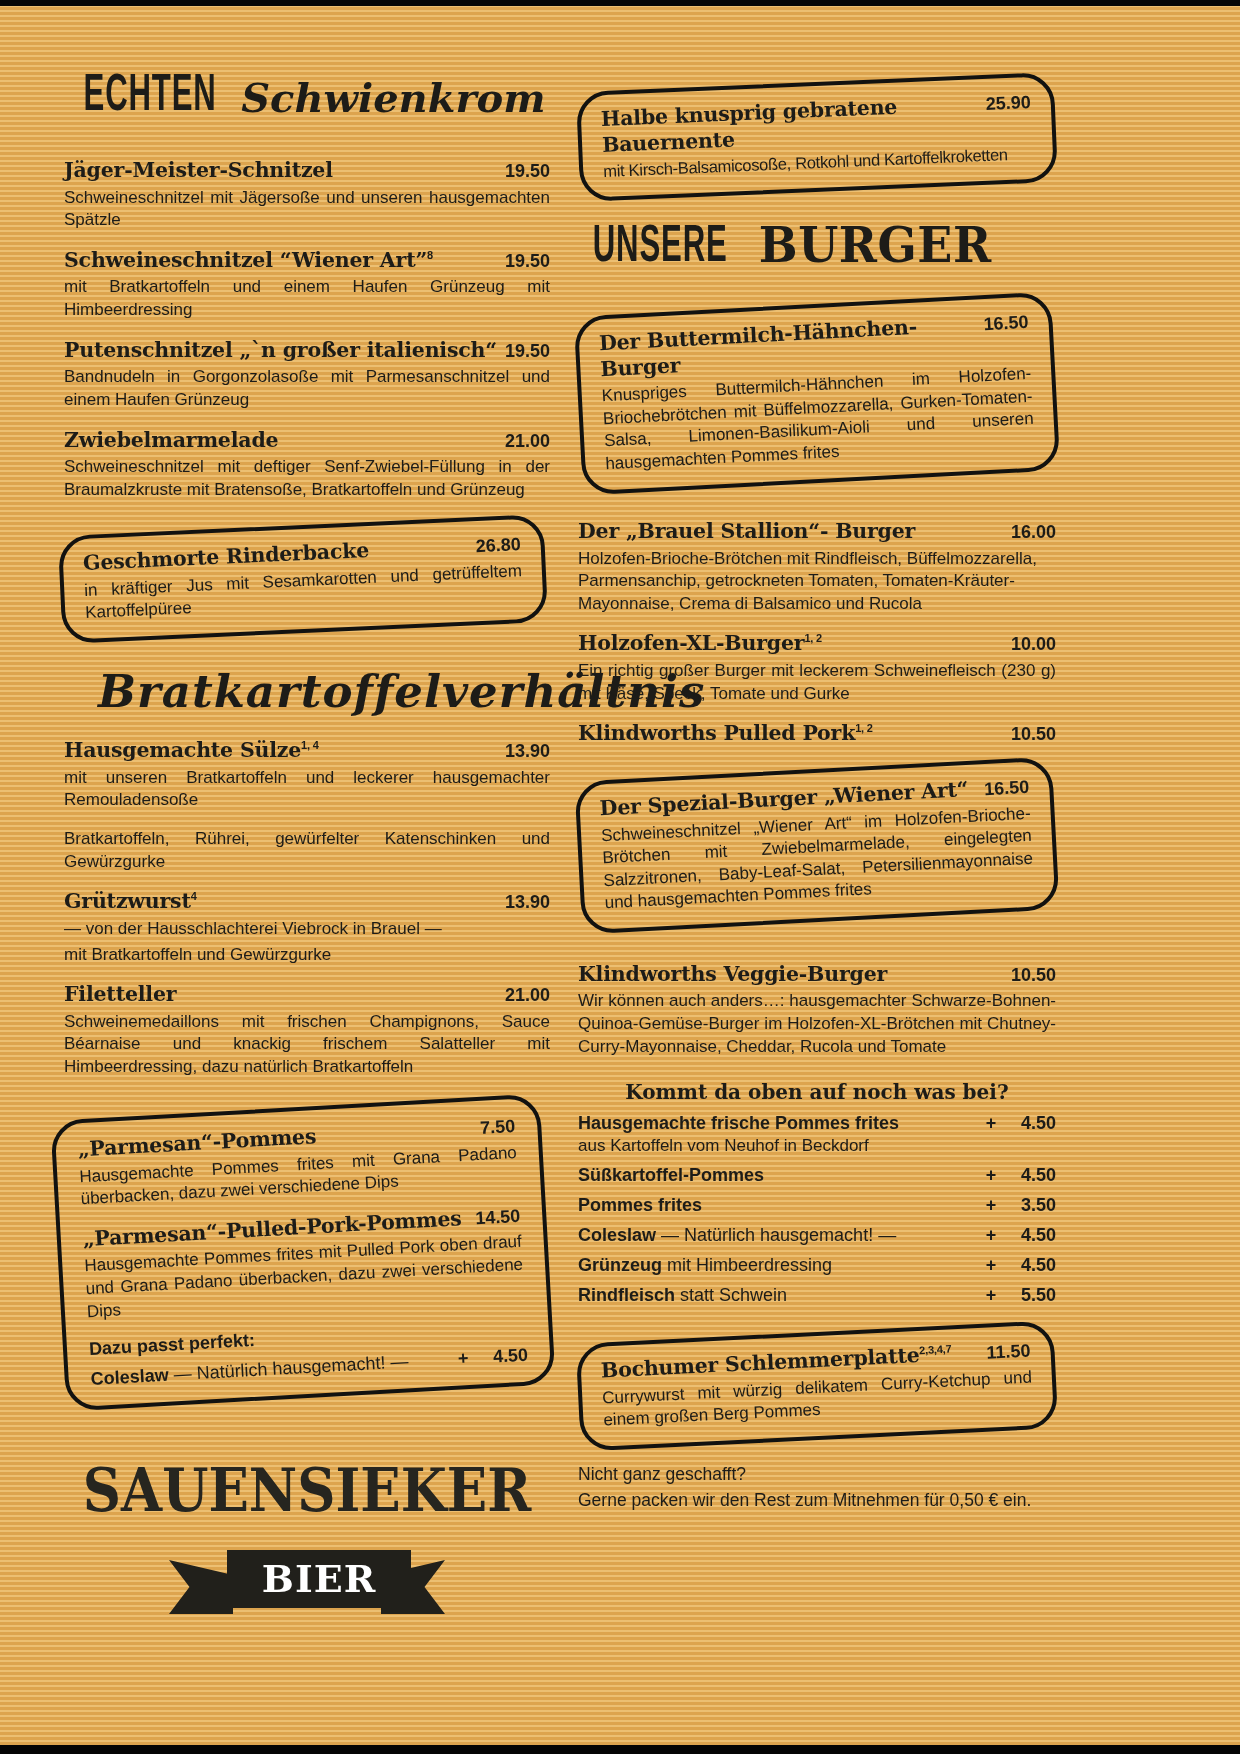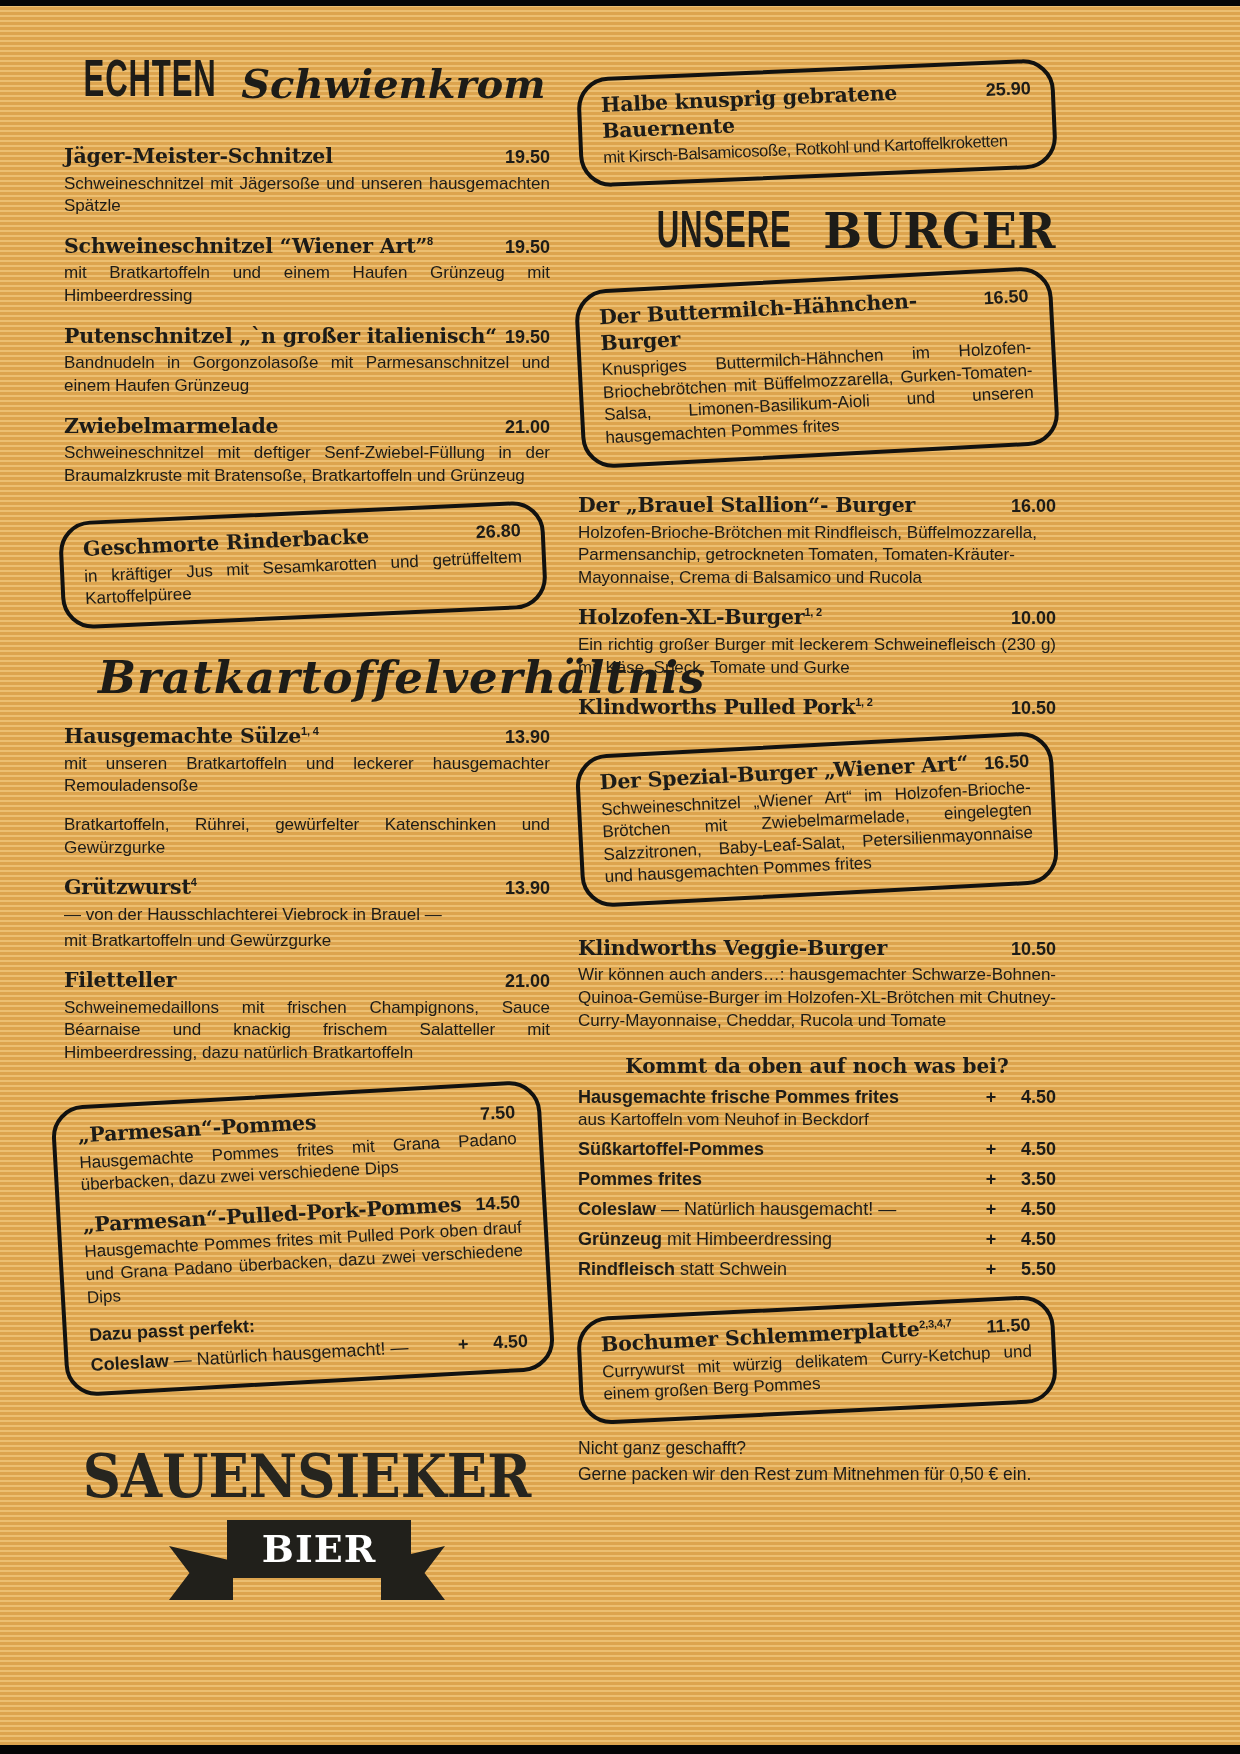--- a/index.html
+++ b/index.html
@@ -8,33 +8,33 @@
     position:relative;width:1240px;height:1754px;overflow:hidden;
     color:#1d1c18;
     background-color:#e2aa55;
     background-image:repeating-linear-gradient(180deg,#ecbf72 0px,#ecbf72 2.5px,#dda44e 2.5px,#dda44e 5px);
     font-family:"Liberation Sans", sans-serif;
   }
   .edge{position:absolute;left:0;width:100%;background:#050505;z-index:5;}
   .edge.top{top:0;height:6px;}
   .edge.bottom{bottom:0;height:9px;}
 
-  .cols{display:flex;padding:56px 0 0 64px;gap:28px;}
+  .cols{display:flex;padding:70px 0 0 64px;gap:28px;}
   .col.left{width:486px;}
   .col.right{width:478px;}
 
   
   .header1{text-align:center;margin:4px 0 26px;height:58px;}
   .h-cond{display:inline-block;font-weight:bold;font-size:38px;line-height:1;
           transform:scale(0.82,1.38);transform-origin:center bottom;letter-spacing:1px;vertical-align:baseline;}
   .script{font-family:"DejaVu Serif", serif;font-style:italic;font-weight:bold;margin-left:34px;}
   .header1 .script{font-size:40px;margin-left:6px;}
   .header2{text-align:center;margin:6px 0 20px;}
   .header2 .script{font-size:45px;letter-spacing:1px;}
-  .header-burger{text-align:right;margin:20px 0 28px;height:44px;}
+  .header-burger{text-align:left;margin:20px 0 28px;height:56px;}
   .header-burger .h-cond{font-size:38px;margin-right:12px;}
   .burger-word{display:inline-block;font-family:"DejaVu Serif", serif;font-weight:bold;font-size:46px;letter-spacing:0.5px;transform:scaleY(1.05);transform-origin:bottom;}
 
   
   .mi{margin-bottom:16px;}
   .mi-head{display:flex;justify-content:space-between;align-items:baseline;gap:8px;}
   .mi-name{font-family:"DejaVu Serif", serif;font-weight:bold;font-size:20.5px;line-height:1.25;letter-spacing:-0.2px;}
   .mi-name sup{font-size:11px;font-family:"Liberation Sans", sans-serif;font-weight:bold;}
   .mi-price{font-size:18px;font-weight:bold;white-space:nowrap;}
   .mi-desc{font-size:17px;line-height:1.33;text-align:justify;margin-top:3px;}
@@ -59,21 +59,21 @@
   .addon .plus{width:34px;text-align:center;font-weight:bold;}
   .addon .prc{width:48px;text-align:right;font-weight:bold;}
   .addon-sub{font-size:17px;margin-top:2px;}
   .addons-title{text-align:center;font-family:"DejaVu Serif", serif;font-weight:bold;font-size:20px;margin:22px 0 6px;}
 
   
   .logo{margin-top:64px;text-align:center;}
   .logo-title{display:inline-block;font-family:"DejaVu Serif", serif;font-weight:bold;font-size:53px;letter-spacing:0px;
               color:#26251f;transform:scaleY(1.12);transform-origin:bottom;white-space:nowrap;}
   .ribbon{position:relative;width:300px;height:100px;margin:10px auto 0;}
-  .ribbon-center{position:absolute;left:70px;top:0;width:184px;height:58px;background:#21201b;color:#ffffff;
+  .ribbon-center{position:absolute;left:70px;top:16px;width:184px;height:58px;background:#21201b;color:#ffffff;
                  display:flex;align-items:center;justify-content:center;z-index:2;
                  font-family:"DejaVu Serif", serif;font-weight:bold;font-size:38px;letter-spacing:1px;}
   .ribbon-wing{position:absolute;top:26px;width:64px;height:54px;background:#21201b;z-index:1;}
   .ribbon-wing.left{left:12px;clip-path:polygon(0 0,100% 28%,100% 100%,0 100%,32% 50%);}
   .ribbon-wing.right{right:12px;clip-path:polygon(0 28%,100% 0,68% 50%,100% 100%,0 100%);}
 
   
   .footer{font-size:17.5px;line-height:1.45;margin-top:22px;}
 </style>
 </head>

